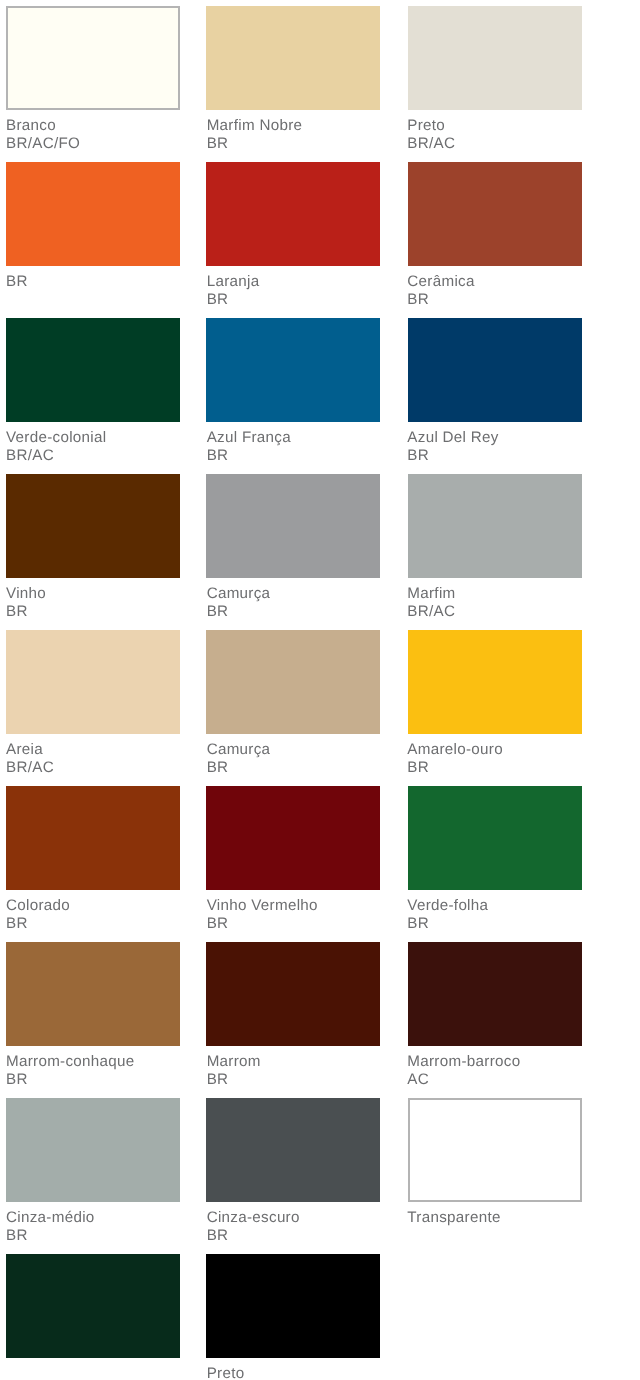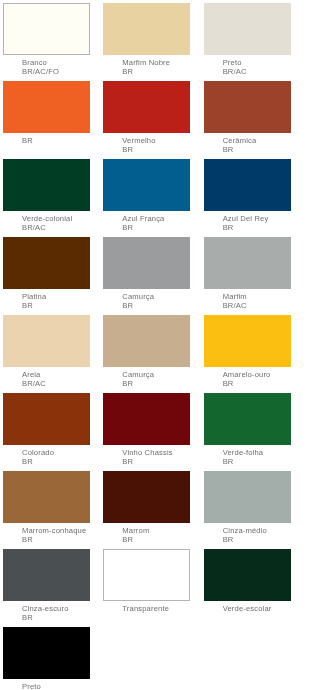--- a/index.html
+++ b/index.html
@@ -35,21 +35,20 @@
   .swatch-chip.bordered {
     border: 1px solid #b4b4b4;
   }
   .swatch-label {
     padding-top: 3px;
     font-size: 7.6px;
     line-height: 9.4px;
     color: #6d6e70;
     letter-spacing: 0.15px;
     white-space: nowrap;
-    margin-left: 19px;
   }
   .swatch-name {
     display: block;
   }
   .swatch-code {
     display: block;
   }
 </style>
 </head>
 <body>
@@ -78,21 +77,21 @@
     </div>
     <div class="swatch-cell">
       <div class="swatch-chip" style="background-color: rgb(239, 97, 34);"></div>
       <div class="swatch-label">
         <span class="swatch-code">BR</span>
       </div>
     </div>
     <div class="swatch-cell">
       <div class="swatch-chip" style="background-color: rgb(186, 32, 24);"></div>
       <div class="swatch-label">
-        <span class="swatch-name">Vermelho</span>
+        <span class="swatch-name">Laranja</span>
         <span class="swatch-code">BR</span>
       </div>
     </div>
     <div class="swatch-cell">
       <div class="swatch-chip" style="background-color: rgb(156, 66, 43);"></div>
       <div class="swatch-label">
         <span class="swatch-name">Cerâmica</span>
         <span class="swatch-code">BR</span>
       </div>
     </div>
@@ -113,21 +112,21 @@
     <div class="swatch-cell">
       <div class="swatch-chip" style="background-color: rgb(0, 58, 104);"></div>
       <div class="swatch-label">
         <span class="swatch-name">Azul Del Rey</span>
         <span class="swatch-code">BR</span>
       </div>
     </div>
     <div class="swatch-cell">
       <div class="swatch-chip" style="background-color: rgb(90, 42, 0);"></div>
       <div class="swatch-label">
-        <span class="swatch-name">Platina</span>
+        <span class="swatch-name">Vinho</span>
         <span class="swatch-code">BR</span>
       </div>
     </div>
     <div class="swatch-cell">
       <div class="swatch-chip" style="background-color: rgb(155, 156, 158);"></div>
       <div class="swatch-label">
         <span class="swatch-name">Camurça</span>
         <span class="swatch-code">BR</span>
       </div>
     </div>
@@ -162,21 +161,21 @@
     <div class="swatch-cell">
       <div class="swatch-chip" style="background-color: rgb(138, 50, 9);"></div>
       <div class="swatch-label">
         <span class="swatch-name">Colorado</span>
         <span class="swatch-code">BR</span>
       </div>
     </div>
     <div class="swatch-cell">
       <div class="swatch-chip" style="background-color: rgb(112, 5, 10);"></div>
       <div class="swatch-label">
-        <span class="swatch-name">Vinho Chassis</span>
+        <span class="swatch-name">Vinho Vermelho</span>
         <span class="swatch-code">BR</span>
       </div>
     </div>
     <div class="swatch-cell">
       <div class="swatch-chip" style="background-color: rgb(19, 103, 46);"></div>
       <div class="swatch-label">
         <span class="swatch-name">Verde-folha</span>
         <span class="swatch-code">BR</span>
       </div>
     </div>
@@ -188,20 +187,27 @@
       </div>
     </div>
     <div class="swatch-cell">
       <div class="swatch-chip" style="background-color: rgb(74, 18, 4);"></div>
       <div class="swatch-label">
         <span class="swatch-name">Marrom</span>
         <span class="swatch-code">BR</span>
       </div>
     </div>
     <div class="swatch-cell">
+      <div class="swatch-chip" style="background-color: rgb(59, 17, 12);"></div>
+      <div class="swatch-label">
+        <span class="swatch-name">Marrom-barroco</span>
+        <span class="swatch-code">AC</span>
+      </div>
+    </div>
+    <div class="swatch-cell">
       <div class="swatch-chip" style="background-color: rgb(163, 173, 170);"></div>
       <div class="swatch-label">
         <span class="swatch-name">Cinza-médio</span>
         <span class="swatch-code">BR</span>
       </div>
     </div>
     <div class="swatch-cell">
       <div class="swatch-chip" style="background-color: rgb(74, 79, 81);"></div>
       <div class="swatch-label">
         <span class="swatch-name">Cinza-escuro</span>
@@ -209,23 +215,20 @@
       </div>
     </div>
     <div class="swatch-cell">
       <div class="swatch-chip bordered" style="background-color: rgb(255, 255, 255);"></div>
       <div class="swatch-label">
         <span class="swatch-code">Transparente</span>
       </div>
     </div>
     <div class="swatch-cell">
       <div class="swatch-chip" style="background-color: rgb(7, 43, 27);"></div>
-      <div class="swatch-label">
-        <span class="swatch-name">Verde-escolar</span>
-      </div>
     </div>
     <div class="swatch-cell">
       <div class="swatch-chip" style="background-color: rgb(0, 0, 0);"></div>
       <div class="swatch-label">
         <span class="swatch-name">Preto</span>
       </div>
     </div>
     <div class="swatch-cell empty"></div>
   </div>
 

